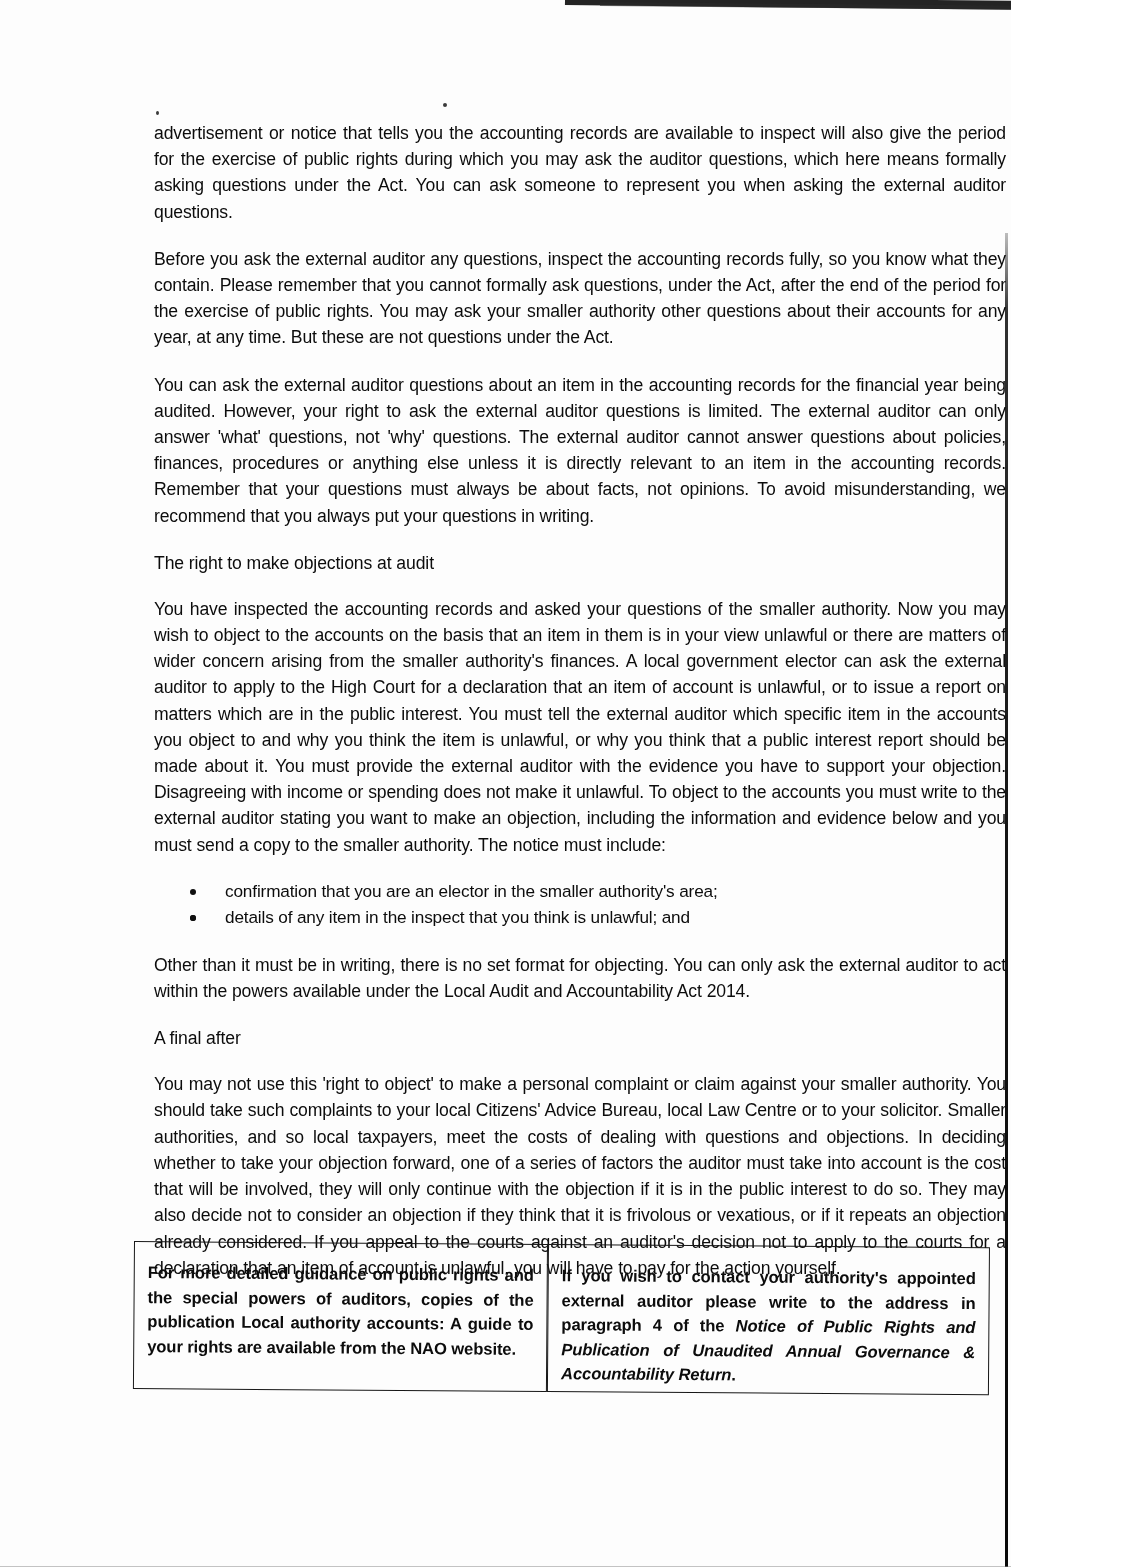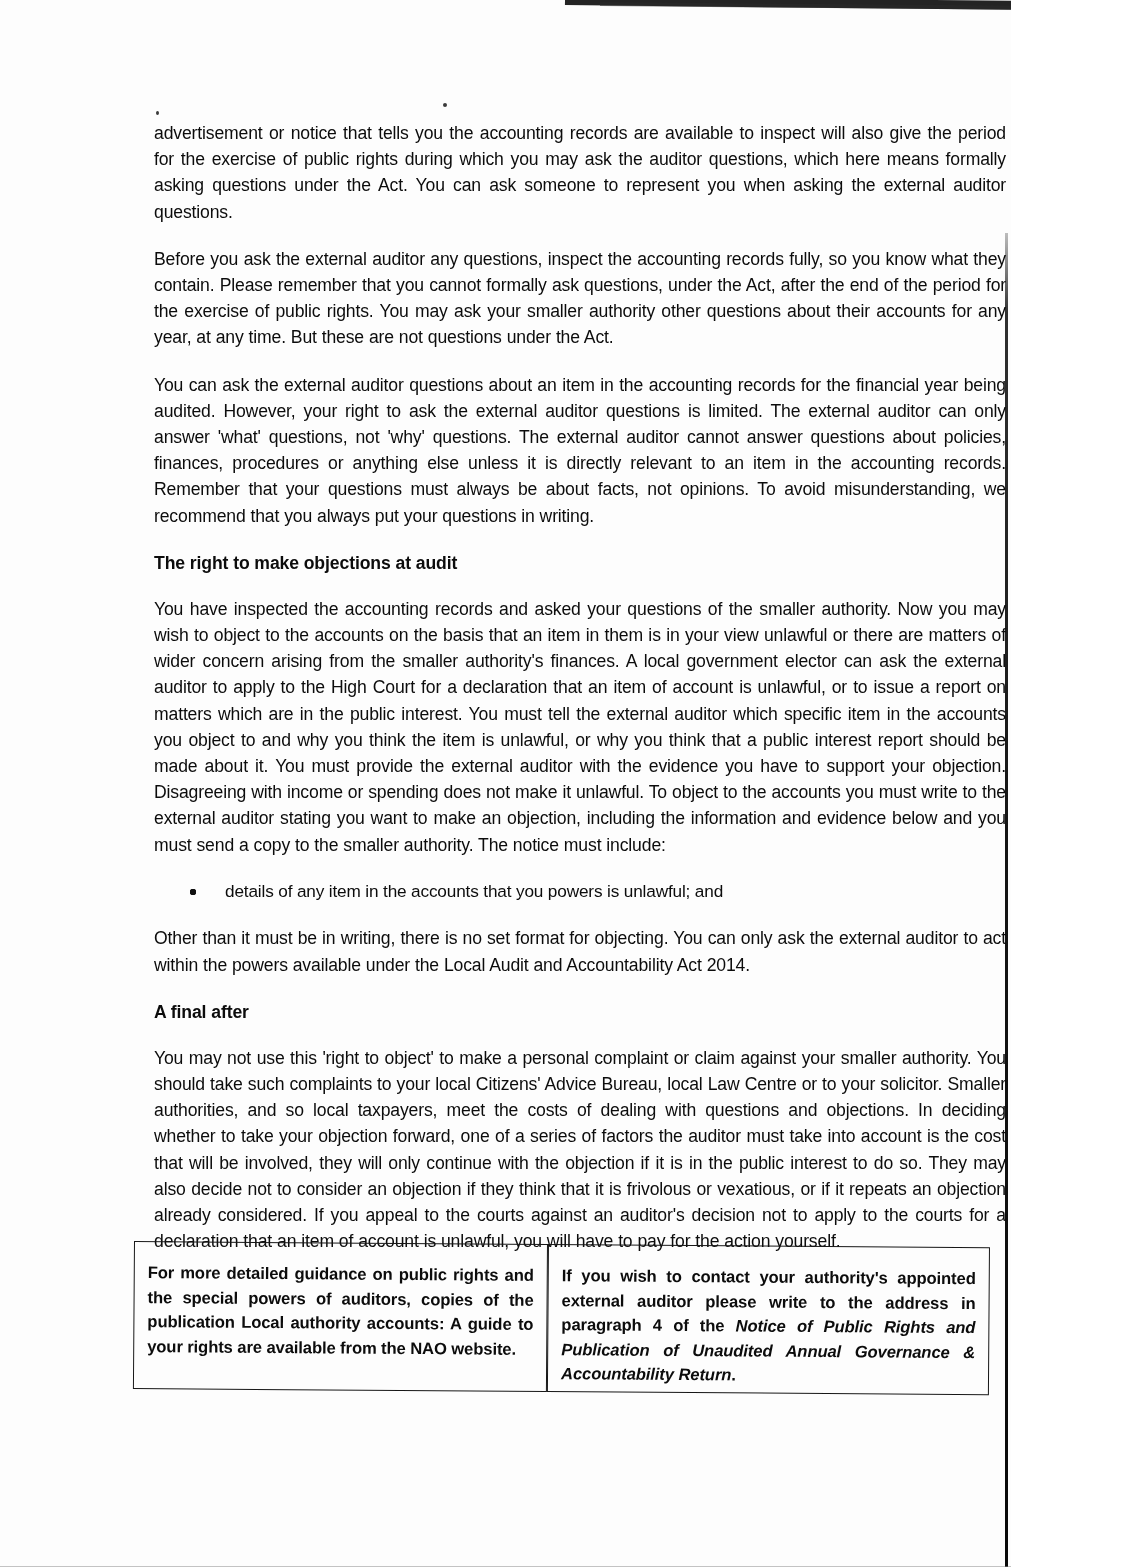--- a/index.html
+++ b/index.html
@@ -72,21 +72,21 @@
     font-size: 17.6px;
     line-height: 26.2px;
     text-align: justify;
     letter-spacing: -0.15px;
     word-spacing: 0.2px;
     margin-bottom: 21px;
   }
   .heading {
     font-size: 17.6px;
     line-height: 26px;
-    font-weight: bold;
+    font-weight: normal;
     letter-spacing: -0.1px;
     margin-bottom: 20px;
     margin-top: 2px;
   }
   ul.bullets {
     list-style: none;
     padding: 0;
     margin: 0 0 21px 0;
   }
   ul.bullets li {
@@ -176,27 +176,28 @@
 
     <p class="body-text">You can ask the external auditor questions about an item in the accounting records for the financial year being audited. However, your right to ask the external auditor questions is limited. The external auditor can only answer 'what' questions, not 'why' questions. The external auditor cannot answer questions about policies, finances, procedures or anything else unless it is directly relevant to an item in the accounting records. Remember that your questions must always be about facts, not opinions. To avoid misunderstanding, we recommend that you always put your questions in writing.</p>
 
     <div class="heading">The right to make objections at audit</div>
 
     <p class="body-text">You have inspected the accounting records and asked your questions of the smaller authority. Now you may wish to object to the accounts on the basis that an item in them is in your view unlawful or there are matters of wider concern arising from the smaller authority's finances. A local government elector can ask the external auditor to apply to the High Court for a declaration that an item of account is unlawful, or to issue a report on matters which are in the public interest. You must tell the external auditor which specific item in the accounts you object to and why you think the item is unlawful, or why you think that a public interest report should be made about it. You must provide the external auditor with the evidence you have to support your objection. Disagreeing with income or spending does not make it unlawful. To object to the accounts you must write to the external auditor stating you want to make an objection, including the information and evidence below and you must send a copy to the smaller authority. The notice must include:</p>
 
     <ul class="bullets">
       <li>
         <span class="dot"></span>
+        <span>confirmation that you are an elector in the smaller authority's area;</span>
       </li>
       <li>
         <span class="dot"></span>
       </li>
       <li>
         <span class="dot"></span>
-        <span>details of any item in the accounts that you powers is unlawful; and</span>
+        <span>details of any item in the inspect that you think is unlawful; and</span>
       </li>
     </ul>
 
     <p class="body-text"><span>Other than it must be in writing, there is no set format for objecting. You can only ask the external auditor to act within the powers available under the </span><span class="ul-link">Local Audit and Accountability Act 2014</span><span>.</span></p>
 
     <div class="heading">A final after</div>
 
     <p class="body-text">You may not use this 'right to object' to make a personal complaint or claim against your smaller authority.  You should take such complaints to your local Citizens' Advice Bureau, local Law Centre or to your solicitor. Smaller authorities, and so local taxpayers, meet the costs of dealing with questions and objections.  In deciding whether to take your objection forward, one of a series of factors the auditor must take into account is the cost that will be involved, they will only continue with the objection if it is in the public interest to do so. They may also decide not to consider an objection if they think that it is frivolous or vexatious, or if it repeats an objection already considered. If you appeal to the courts against an auditor's decision not to apply to the courts for a declaration that an item of account is unlawful, you will have to pay for the action yourself.</p>
 
   </div>

